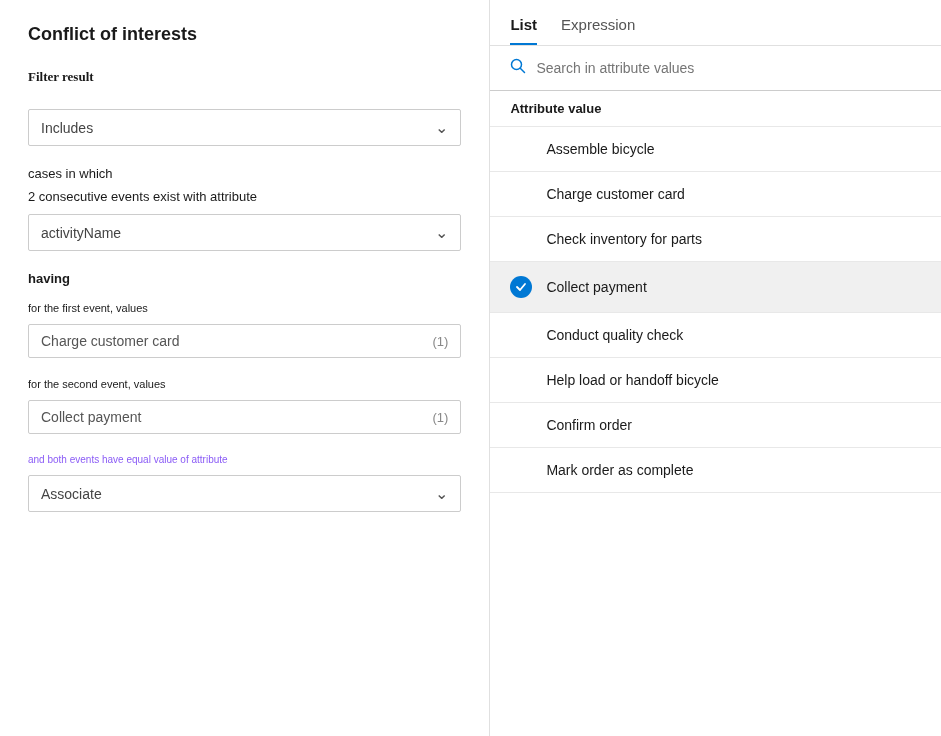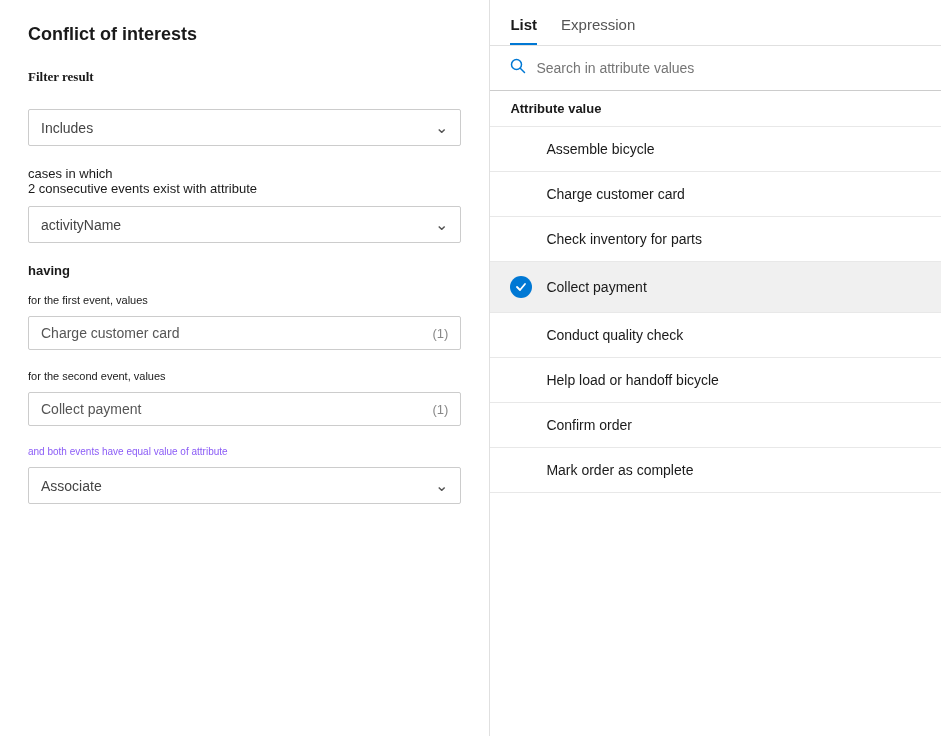--- a/index.html
+++ b/index.html
@@ -53,20 +53,21 @@
     }
 
     .dropdown-arrow {
       color: #555;
       font-size: 16px;
     }
 
     .subsection-label {
       font-size: 13px;
       color: #1a1a1a;
+      margin-bottom: 8px;
     }
 
     .inline-label {
       font-size: 11px;
       color: #1a1a1a;
       margin-bottom: 10px;
     }
 
     .value-field {
       width: 100%;

